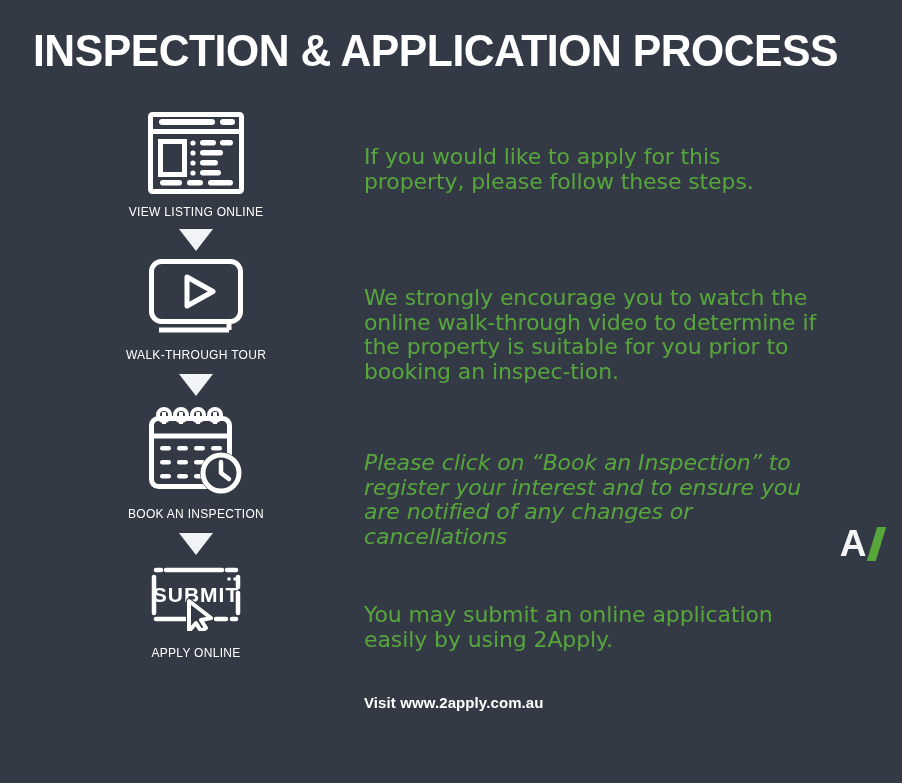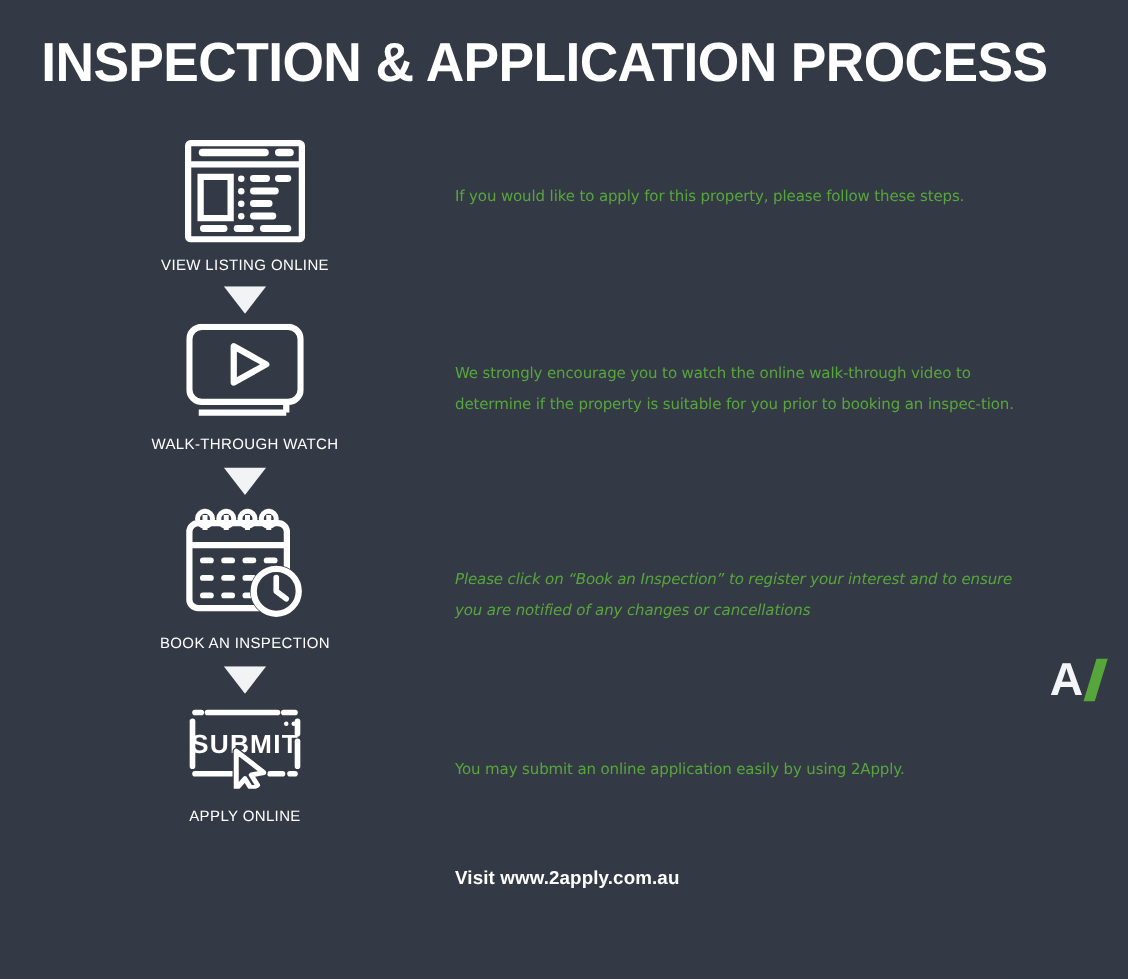--- a/index.html
+++ b/index.html
@@ -78,21 +78,21 @@
     position: absolute;
     left: 364px;
     top: 0;
     width: 470px;
   }
 
   .note {
     position: absolute;
     color: #57a63c;
     font-family: "DejaVu Sans", sans-serif;
-    font-size: 12px;
+    font-size: 22px;
     line-height: 24.5px;
     letter-spacing: -0.1px;
     width: 460px;
   }
 
   .note-1 { top: 145px; }
   .note-2 { top: 286px; }
   .note-3 { top: 451px; font-style: italic; }
   .note-4 { top: 603px; }
 
@@ -172,21 +172,21 @@
     <div class="step" style="margin-top:8px;">
       <div class="step-icon">
         <svg width="94" height="78" viewBox="0 0 94 78" fill="none">
           <rect x="2.5" y="2.5" width="89" height="60" rx="10" stroke="#ffffff" stroke-width="5"></rect>
           <path d="M38 18 L38 47 L64 32.5 Z" stroke="#ffffff" stroke-width="5" stroke-linejoin="round" fill="none"></path>
           <line x1="10" y1="71" x2="80" y2="71" stroke="#ffffff" stroke-width="5" stroke-linecap="butt"></line>
           <line x1="80" y1="62" x2="80" y2="71" stroke="#ffffff" stroke-width="5"></line>
         </svg>
       </div>
       <div class="step-label">
-        <div>WALK-THROUGH WATCH</div>
+        <div>WALK-THROUGH TOUR</div>
       </div>
     </div>
 
     <div class="connector" style="margin-top:10px;">
       <svg width="34" height="22" viewBox="0 0 34 22">
           <polygon points="0,0 34,0 17,22" fill="#f2f3f5"></polygon>
         </svg>
     </div>
 
     <div class="step" style="margin-top:8px;">

